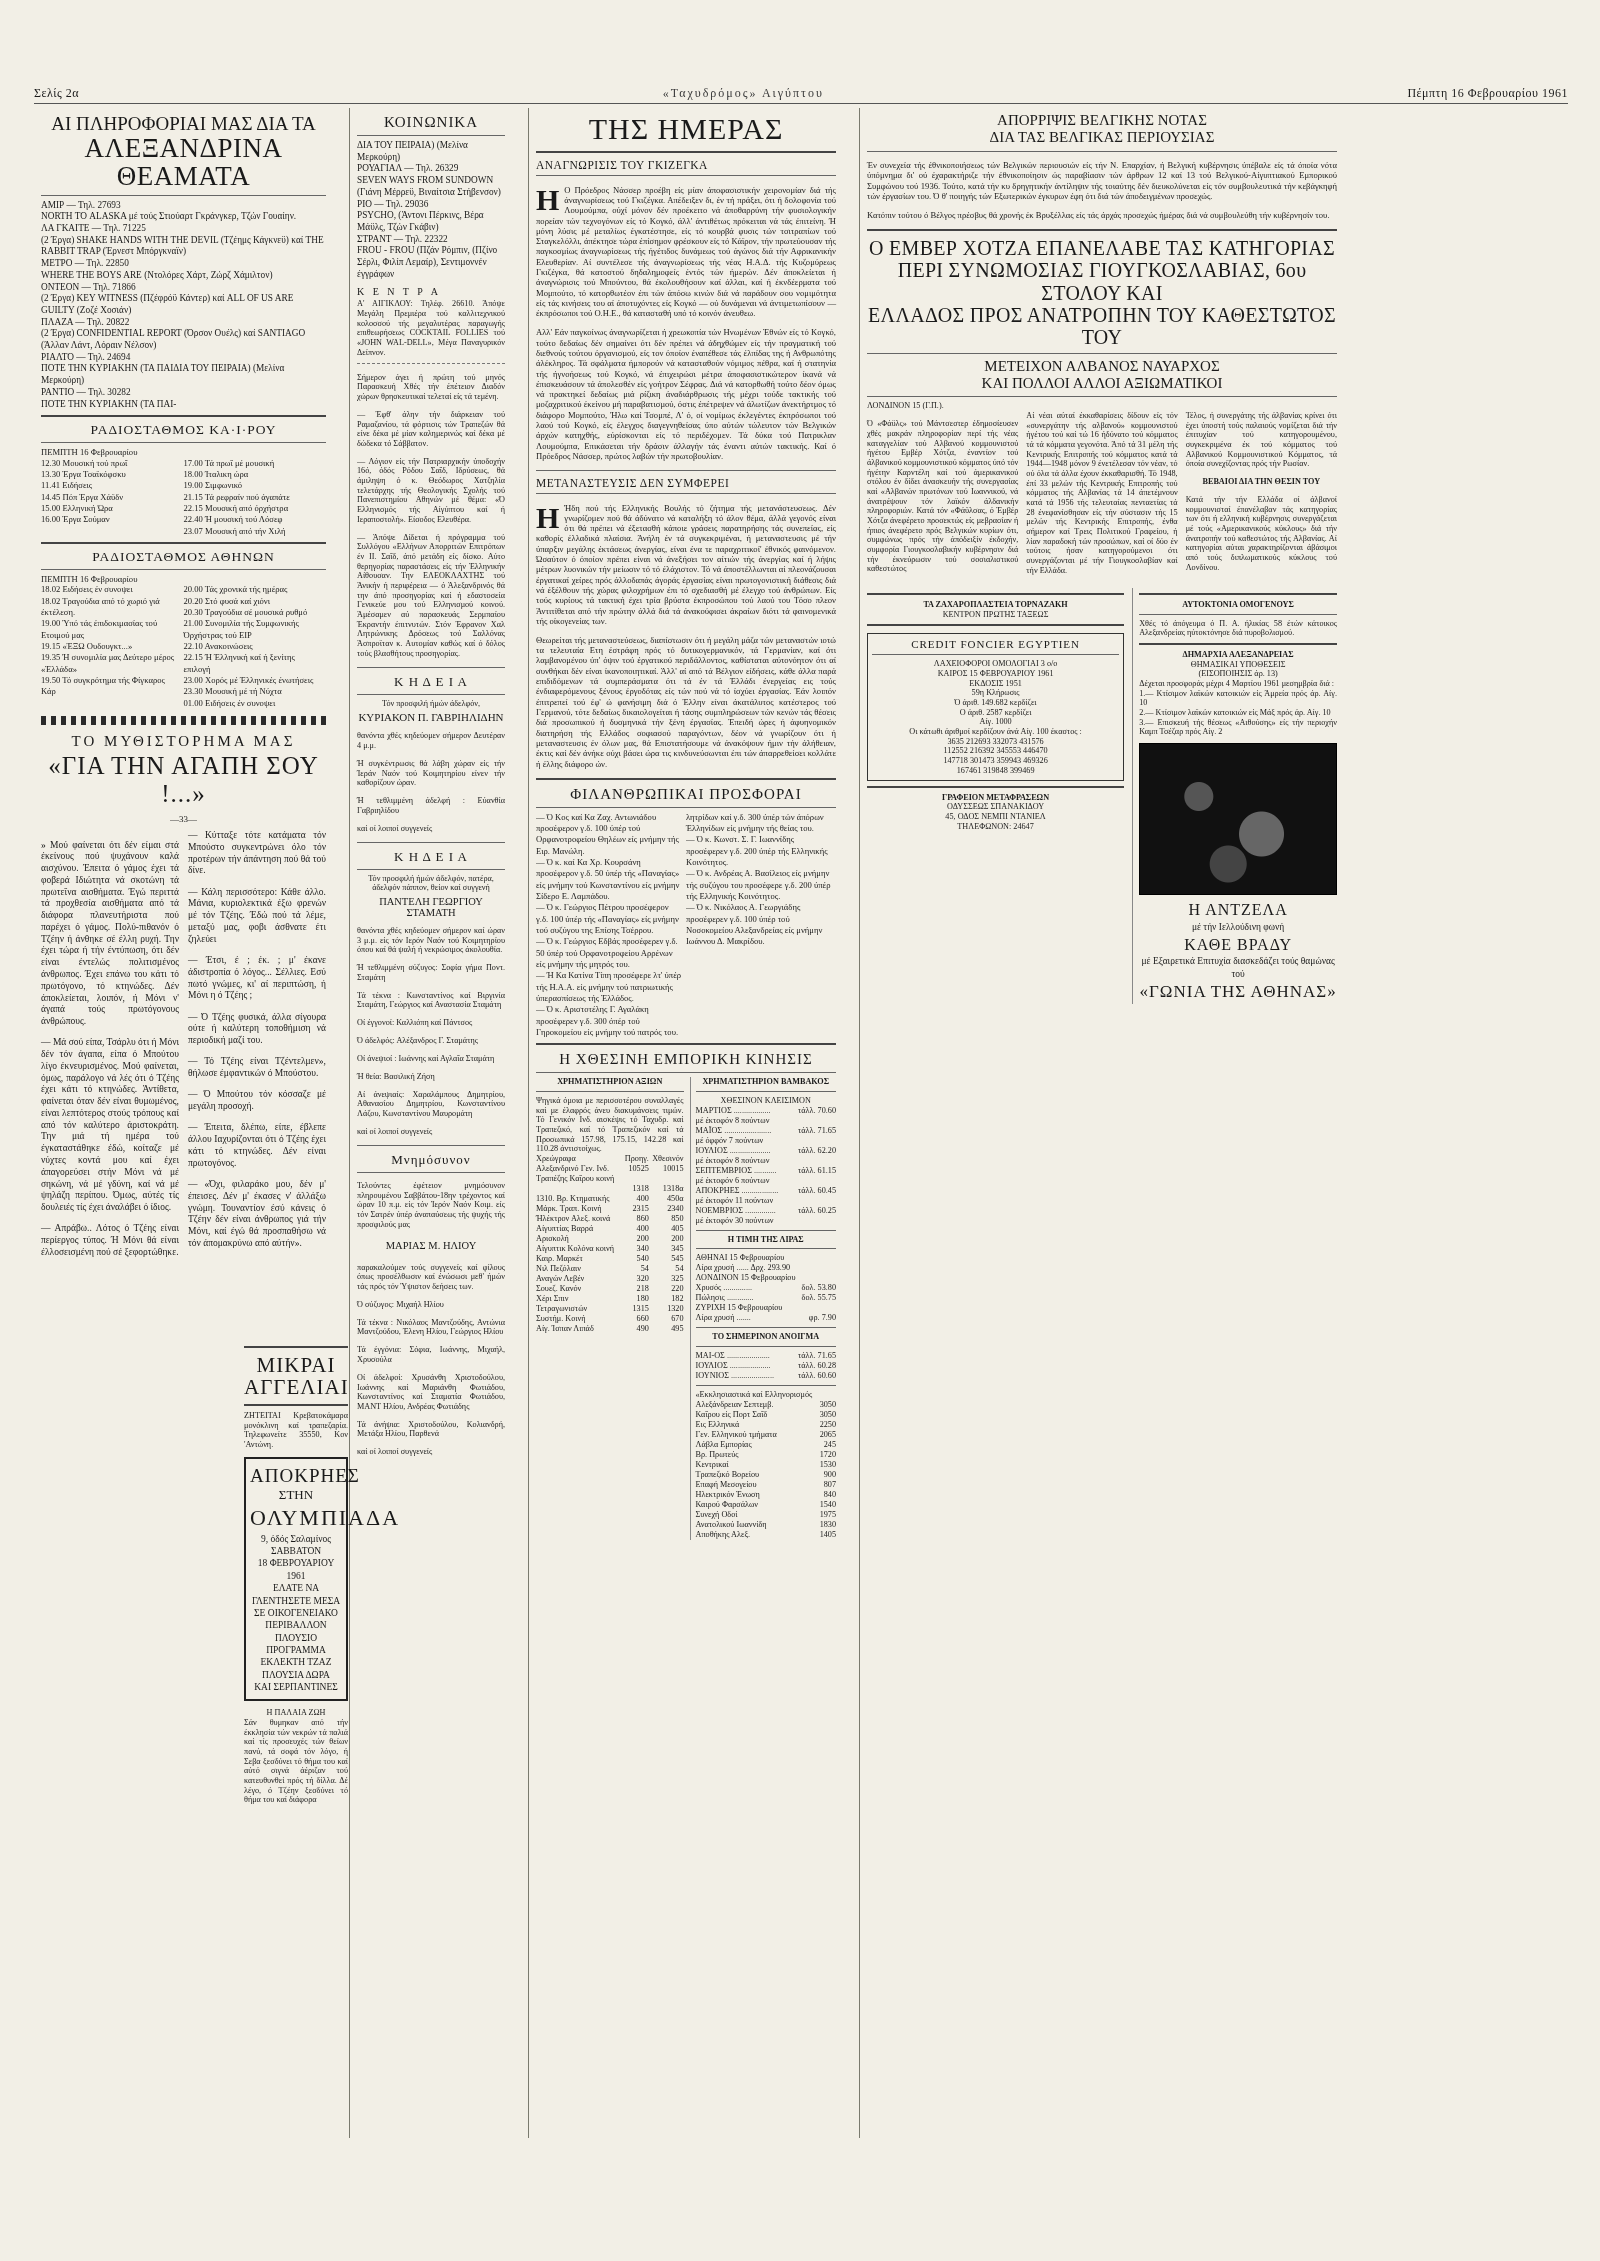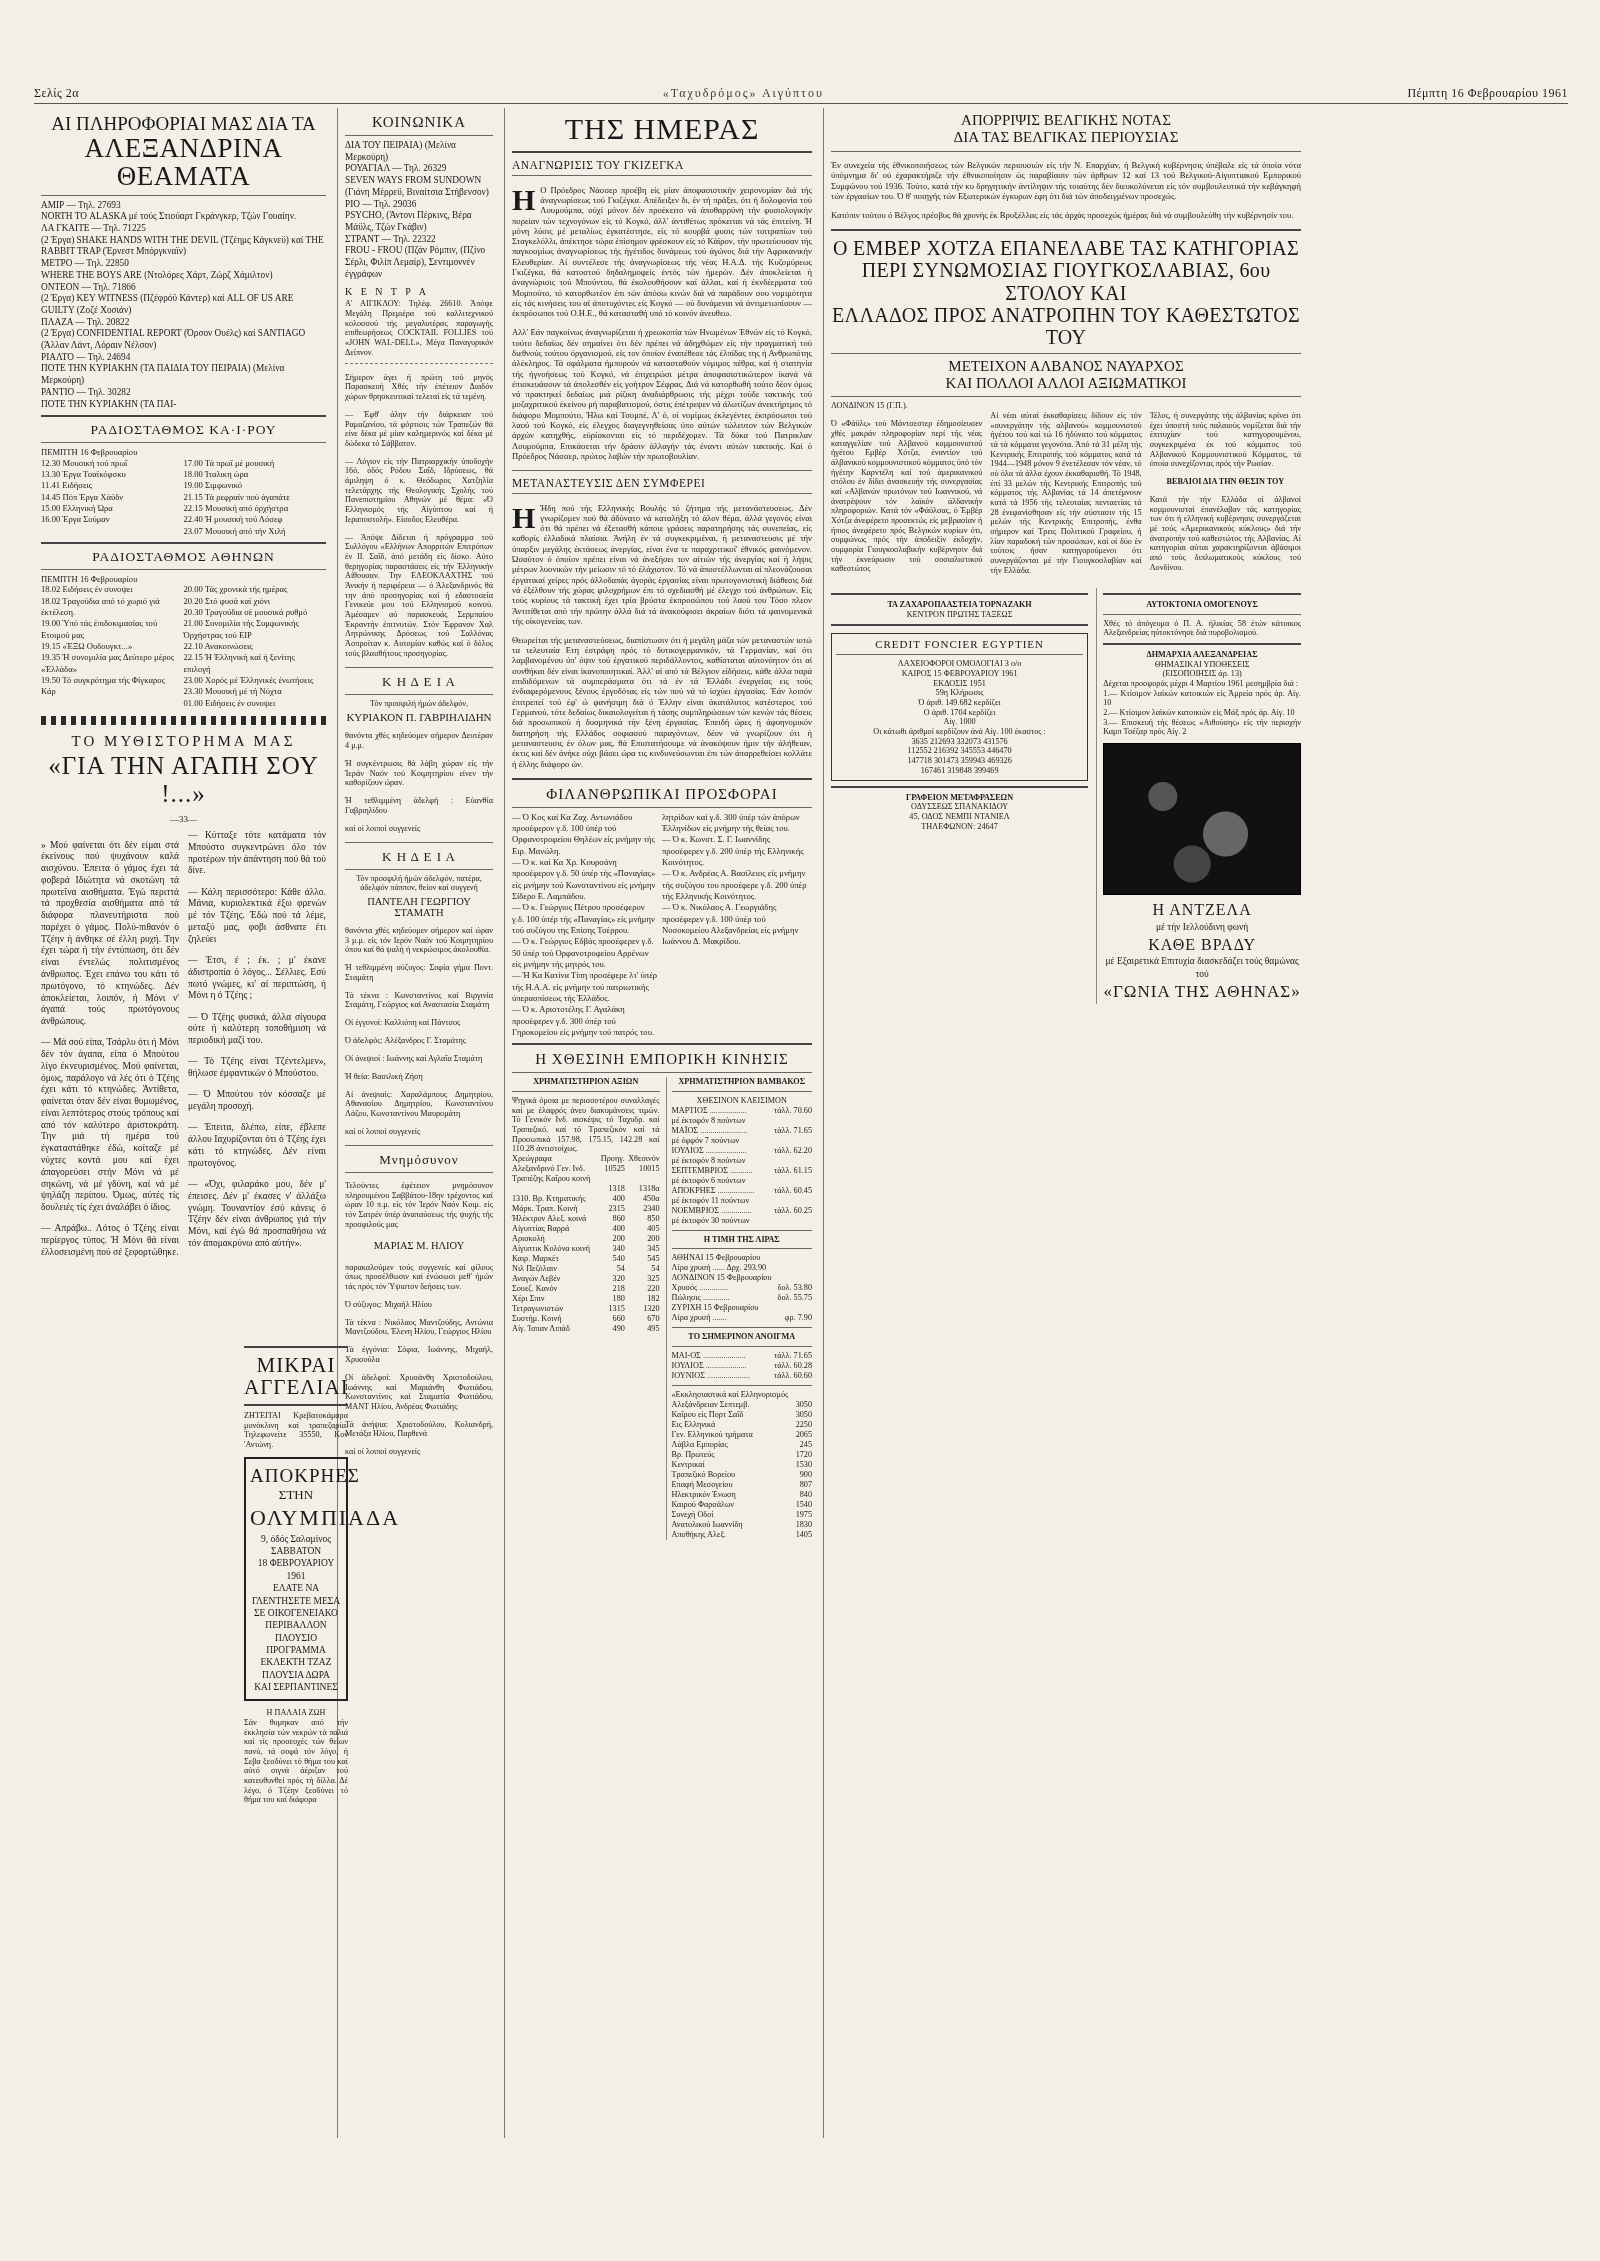--- a/index.html
+++ b/index.html
@@ -1,21 +1,21 @@
 <!DOCTYPE html>
 <html><head>
 <meta charset="utf-8">
 <style>
   html,body{margin:0;padding:0;background:#efece3;}
   body{width:1600px;height:2261px;font-family:"Liberation Serif",serif;color:#1a1a1a;}
   .page{position:relative;width:1600px;height:2261px;background:#f2efe6;overflow:hidden;}
   .inner{position:absolute;left:34px;top:86px;width:1534px;height:2130px;}
   .masthead{display:flex;justify-content:space-between;align-items:flex-end;border-bottom:1px solid #555;padding-bottom:2px;font-size:12px;letter-spacing:.5px;}
   .masthead .mid{flex:1;text-align:center;font-size:12px;color:#3a3a3a;letter-spacing:2px;}
-  .cols{display:flex;gap:4px;margin-top:4px;height:2030px;}
+  .cols{display:flex;gap:16px;margin-top:4px;height:2030px;}
   .col{padding:0 7px;}
   .c1{width:285px;}
   .c2{width:148px;border-left:1px solid #7a7a6e;}
   .c3{width:300px;border-left:1px solid #7a7a6e;}
   .c5{width:470px;border-left:1px solid #7a7a6e;}
   h1.head{font-size:27px;line-height:1.05;text-align:center;margin:6px 0 4px;font-weight:normal;letter-spacing:.5px;}
   h1.head .l1{font-size:19px;display:block;letter-spacing:0;}
   .rule{border:0;border-top:1px solid #666;margin:4px 0;}
   .rule2{border:0;border-top:2px solid #444;margin:5px 0;}
   .dots{border:0;border-top:1px dashed #777;margin:6px 0;}
@@ -591,21 +591,21 @@
           <div class="mini center">ΚΕΝΤΡΟΝ ΠΡΩΤΗΣ ΤΑΞΕΩΣ</div>
           <hr class="rule2">
           <div class="frame">
             <div class="center" style="font-size:11px;letter-spacing:1px;">CREDIT FONCIER EGYPTIEN</div>
             <hr class="rule">
             <div class="mini center">ΛΑΧΕΙΟΦΟΡΟΙ ΟΜΟΛΟΓΙΑΙ 3 ο/ο</div>
             <div class="mini center">ΚΑΙΡΟΣ 15 ΦΕΒΡΟΥΑΡΙΟΥ 1961</div>
             <div class="mini center">ΕΚΔΟΣΙΣ 1951</div>
             <div class="mini center">59η Κλήρωσις</div>
             <div class="mini center">Ό άριθ. 149.682 κερδίζει</div>
-            <div class="mini center">Ο άριθ. 1704 κερδίζει</div>
+            <div class="mini center">Ο άριθ. 2587 κερδίζει</div>
             <div class="mini center">Αίγ. 1000</div>
             <div class="mini center">Οι κάτωθι άριθμοί κερδίζουν άνά Αίγ. 100 έκαστος :</div>
             <div class="mini center">3635 212693 332073 431576</div>
             <div class="mini center">112552 216392 345553 446470</div>
             <div class="mini center">147718 301473 359943 469326</div>
             <div class="mini center">167461 319848 399469</div>
           </div>
           <hr class="rule2">
           <div class="mini center bold">ΓΡΑΦΕΙΟΝ ΜΕΤΑΦΡΑΣΕΩΝ</div>
           <div class="mini center">ΟΔΥΣΣΕΩΣ ΣΠΑΝΑΚΙΔΟΥ</div>

